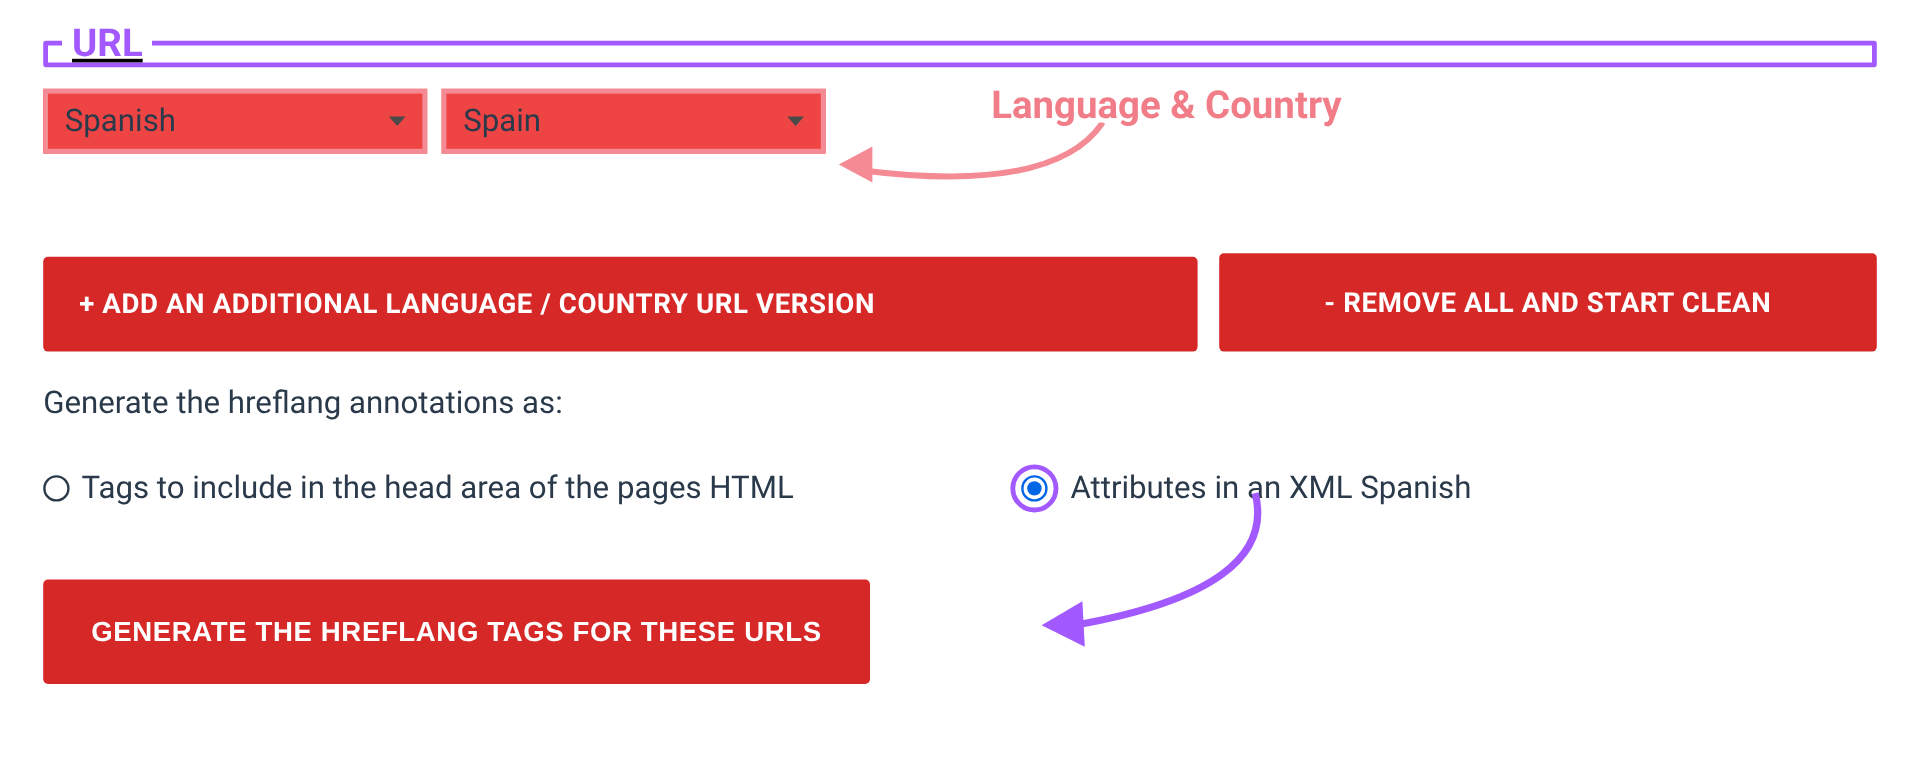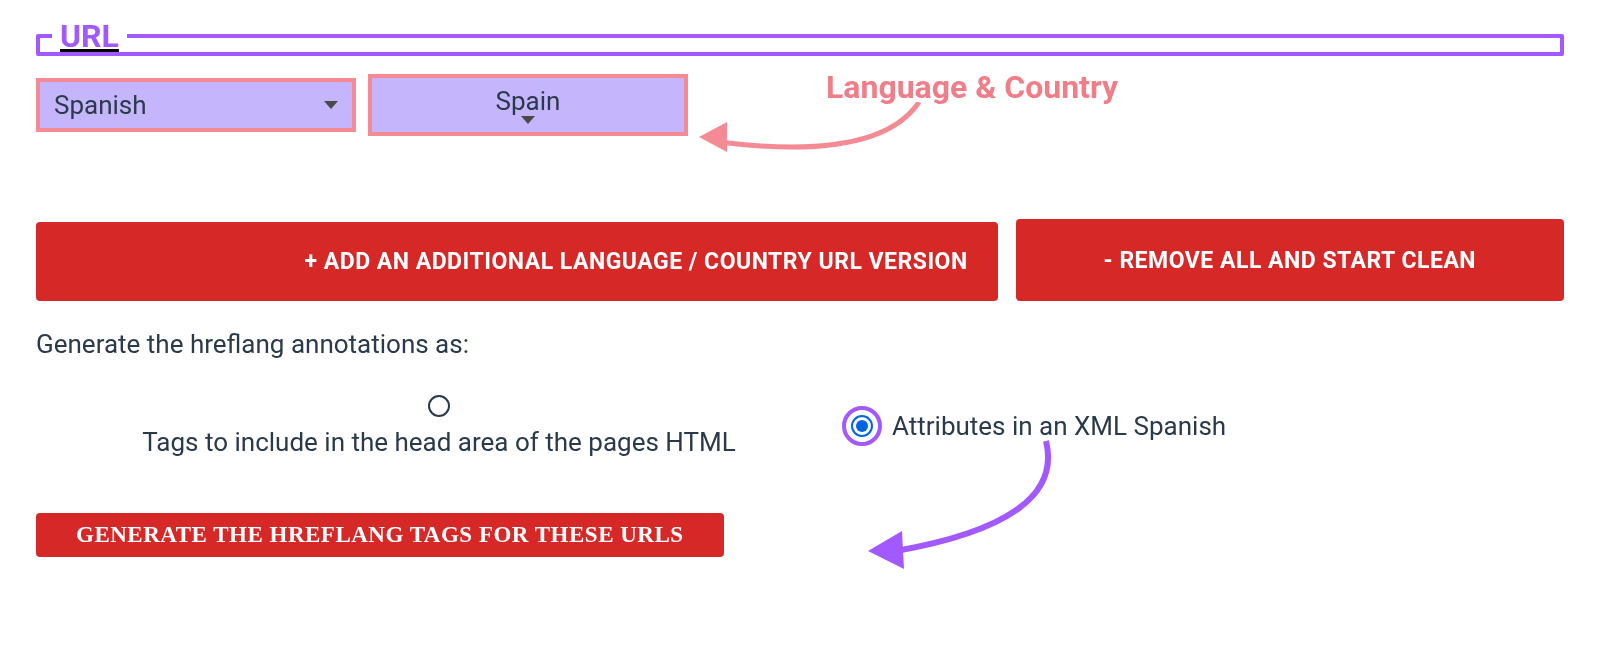--- a/index.html
+++ b/index.html
@@ -41,36 +41,35 @@
     }
     .selects-row {
       display: flex;
       gap: 12px;
       align-items: center;
       margin-bottom: 56px;
       position: relative;
     }
     .select-box {
       border: 4px solid #f48a93;
-      background: #c4b5fd;
+      background: #ef4444;
       display: flex;
       align-items: center;
       justify-content: space-between;
       padding: 8px 14px;
       font-size: 26px;
       color: #2b3a4a;
       cursor: pointer;
       position: relative;
     }
     .select-lang {
       width: 320px;
     }
     .select-country {
       width: 320px;
-      flex-direction: column;
     }
     .caret {
       width: 0;
       height: 0;
       border-left: 7px solid transparent;
       border-right: 7px solid transparent;
       border-top: 8px solid #4a4a4a;
     }
     .annotation-label {
       color: #f07d88;
@@ -100,21 +99,21 @@
       padding: 26px 30px;
       font-size: 23px;
       font-weight: 700;
       letter-spacing: 0.5px;
       cursor: pointer;
       border-radius: 4px;
       font-family: inherit;
     }
     .btn-add {
       width: 1024px;
-      text-align: right;
+      text-align: left;
       margin-top: 30px;
     }
     .btn-remove {
       width: 582px;
       text-align: center;
       margin-top: 27px;
     }
     .generate-label {
       font-size: 26px;
       color: #2b3a4a;
@@ -130,21 +129,20 @@
     .radio-option {
       display: flex;
       align-items: center;
       gap: 10px;
       font-size: 26px;
       color: #2b3a4a;
       cursor: pointer;
     }
     .radio-option-1 {
       width: 806px;
-      flex-direction: column;
     }
     .radio-circle-empty {
       width: 22px;
       height: 22px;
       border: 2px solid #2b3a4a;
       border-radius: 50%;
       flex-shrink: 0;
     }
     .radio-circle-selected-wrap {
       width: 40px;
@@ -168,27 +166,27 @@
     .radio-dot {
       width: 12px;
       height: 12px;
       background: #0066e6;
       border-radius: 50%;
     }
     .btn-generate {
       background: #d72828;
       color: #fff;
       border: none;
-      padding: 9px 40px;
+      padding: 30px 40px;
       font-size: 23px;
       font-weight: 700;
       letter-spacing: 0.5px;
       cursor: pointer;
       border-radius: 4px;
-      font-family: Liberation Serif, serif;
+      font-family: Liberation Sans, sans-serif;
     }
     .generate-row {
       position: relative;
       display: flex;
       align-items: center;
     }
     .curve-arrow-purple {
       position: absolute;
       left: 820px;
       top: -82px;

